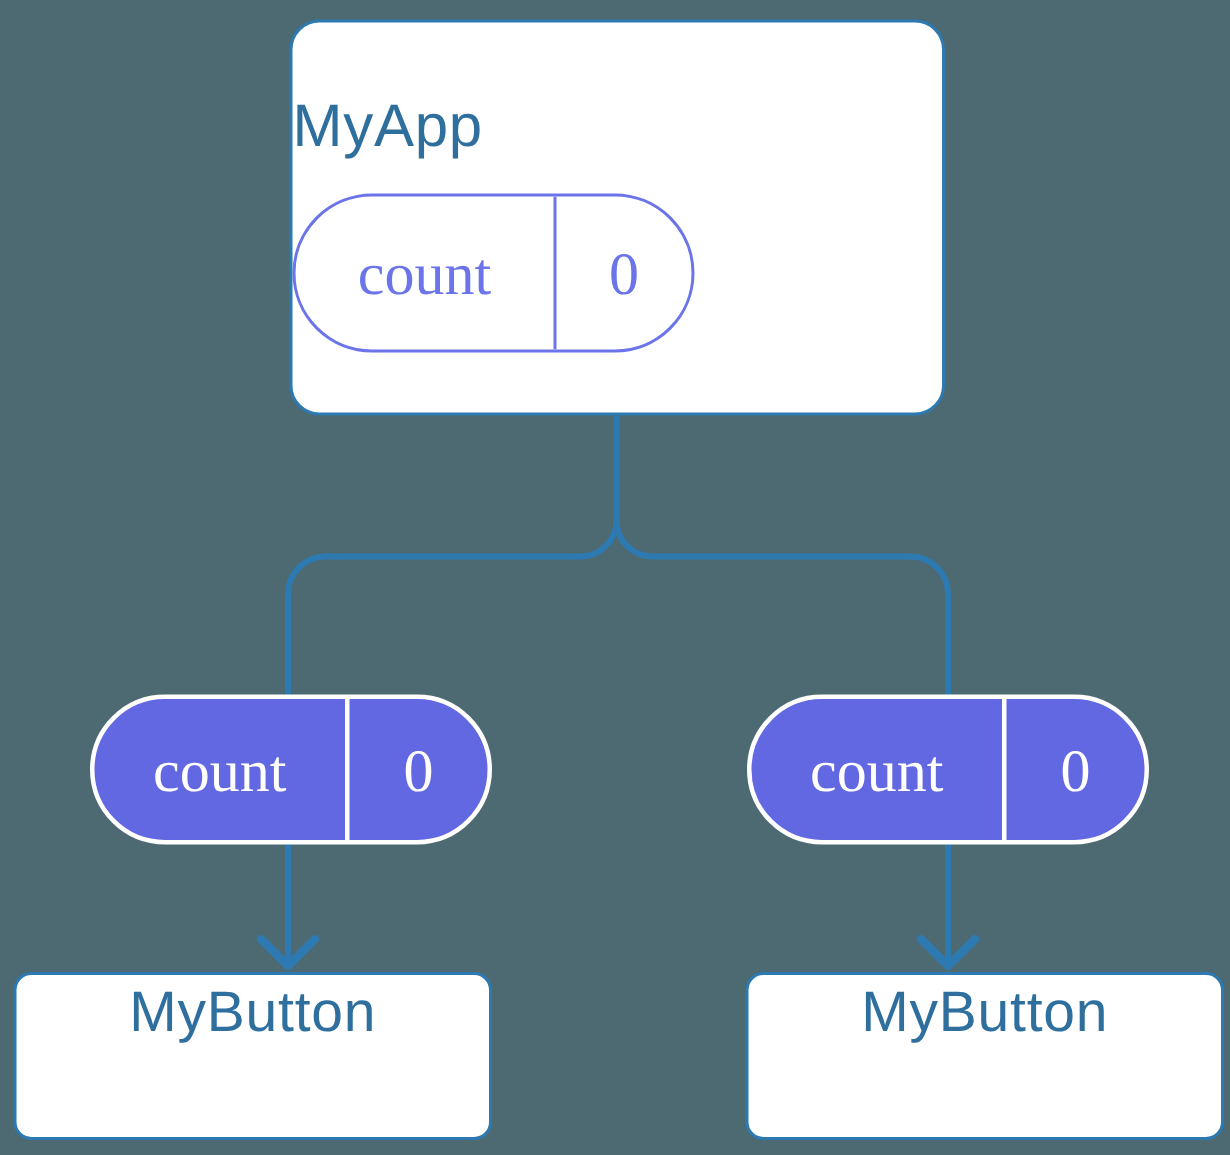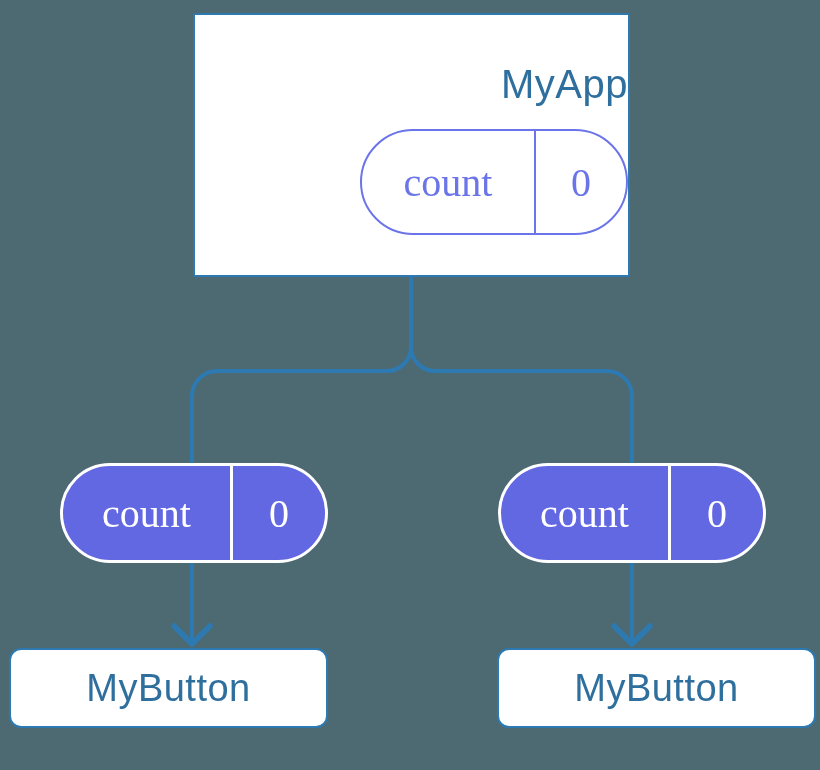--- a/index.html
+++ b/index.html
@@ -39,38 +39,38 @@
     stroke-linejoin: round;
   }
   .card {
     position: absolute;
     background: var(--card-bg);
     border: 2px solid var(--connector);
   }
   .root-card {
     left: 193px; top: 13px;
     width: 437px; height: 264px;
-    border-radius: 2px;
+    border-radius: 20px;
     display: flex;
     flex-direction: column;
-    align-items: flex-end;
+    align-items: flex-start;
     padding-top: 44px;
   }
   .card-title {
     color: var(--heading);
     font-size: 40px;
     line-height: 50px;
     letter-spacing: 0.5px;
     white-space: nowrap;
   }
   .child-card {
-    width: 319px; height: 80px;
+    width: 319px; height: 112px;
     border-radius: 12px;
     display: flex;
-    align-items: center;
+    align-items: flex-start;
     justify-content: center;
   }
   .child-card .card-title { font-size: 38px; }
   .child-left  { left: 9px;   top: 648px; }
   .child-right { left: 497px; top: 648px; }
   .pill {
     display: flex;
     align-items: stretch;
     border-radius: 999px;
     overflow: hidden;

